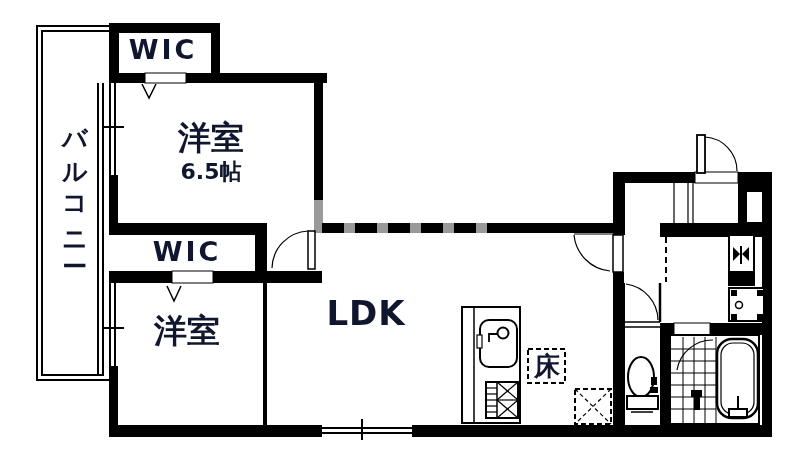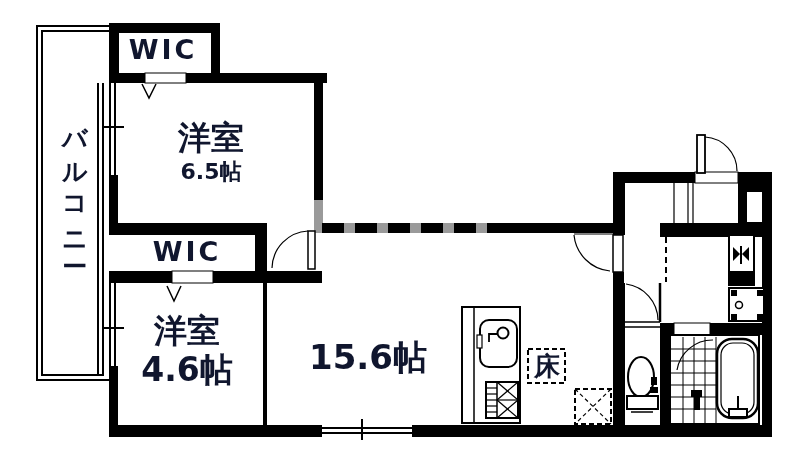--- a/index.html
+++ b/index.html
@@ -192,18 +192,17 @@
   <div class="lbl vert" style="left:61px;top:110px;font-size:25px;letter-spacing:7px">バルコニー</div>
 
   <div class="lbl" style="left:163px;top:36px;font-size:27px;letter-spacing:3px">WIC</div>
 
   <div class="lbl" style="left:211px;top:121px;font-size:33px">洋室</div>
   <div class="lbl" style="left:211px;top:160px;font-size:22px">6.5帖</div>
 
   <div class="lbl" style="left:187px;top:238px;font-size:27px;letter-spacing:3px">WIC</div>
 
   <div class="lbl" style="left:187px;top:314px;font-size:33px">洋室</div>
-  <div class="lbl" style="left:187px;top:353px;font-size:33px">4.6帖</div>
-
-  <div class="lbl" style="left:368px;top:340px;font-size:34px">15.6帖</div>
+
+  <div class="lbl" style="left:366px;top:296px;font-size:34px;letter-spacing:1px">LDK</div>
 
   <div class="lbl" style="left:547px;top:353px;font-size:26px">床</div>
 </div>
 
 </body></html>

